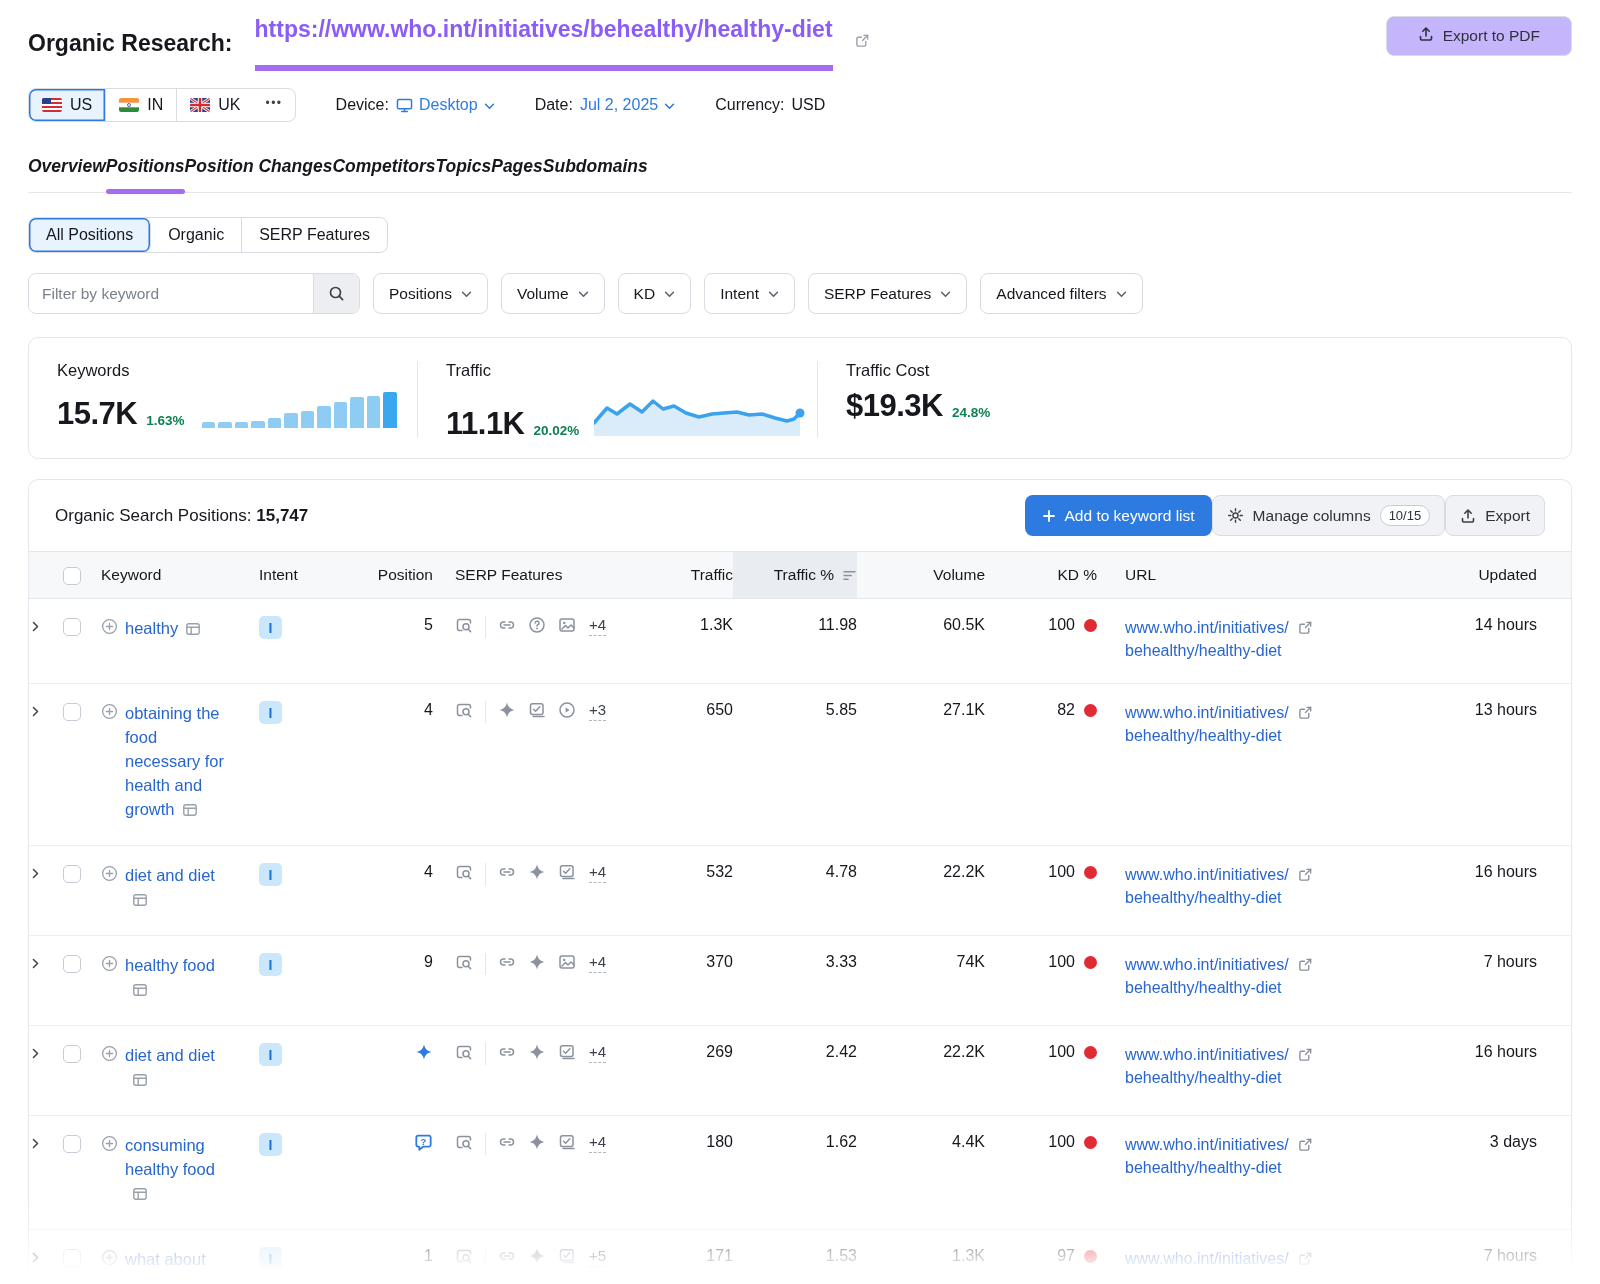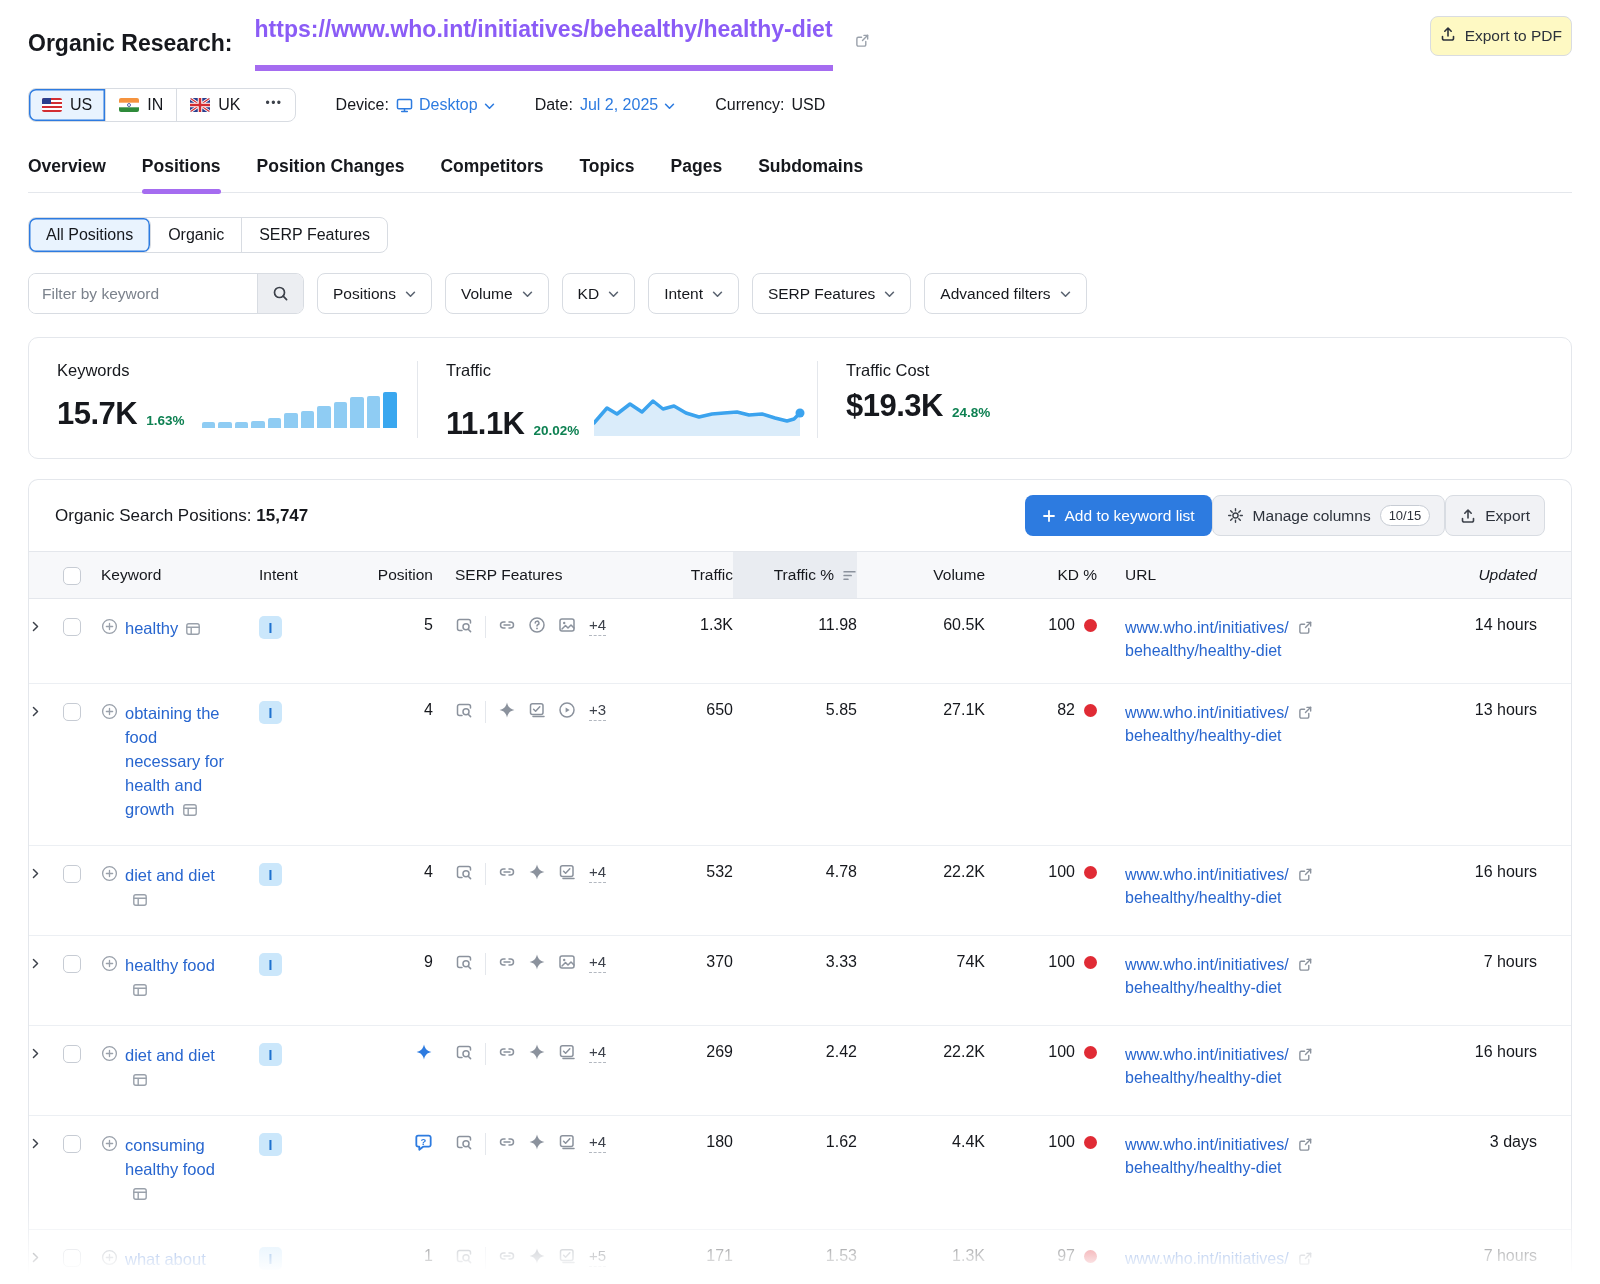--- a/index.html
+++ b/index.html
@@ -5,49 +5,49 @@
   * { margin:0; padding:0; box-sizing:border-box; }
   html,body { width:1600px; height:1284px; overflow:hidden; background:#fff;
     font-family:"Liberation Sans", sans-serif; color:#16181d; position:relative; }
   .page { padding:16px 28px 0 28px; }
 
   
   .topbar { display:flex; justify-content:space-between; align-items:flex-start; }
   .title-line { font-size:23px; font-weight:700; display:flex; align-items:center; gap:22px; }
   .page-url { color:#8b5cf6; padding-bottom:22px; border-bottom:6px solid #a56cf0; }
   .ext-big { color:#9aa1ab; margin-top:-6px; }
-  .btn-soft { background:#fef9c3; border:1px solid #d9dce1; border-radius:8px; padding:9px 9px;
+  .btn-soft { background:#c4b5fd; border:1px solid #d9dce1; border-radius:8px; padding:9px 31px;
     display:flex; align-items:center; gap:9px; font-size:15.5px; color:#2d323b; cursor:pointer; }
 
   .meta-row { display:flex; align-items:center; gap:40px; margin-top:17px; }
   .country-group { display:inline-flex; border:1px solid #d8dce2; border-radius:8px; background:#fff; }
   .country { display:flex; align-items:center; gap:8px; padding:7px 13px; font-size:16px;
     border-right:1px solid #d8dce2; cursor:pointer; }
   .country.active { background:#e9f3fe; box-shadow:inset 0 0 0 1.5px #2d7be0; border-radius:7px 0 0 7px; }
   .country .flag svg { display:block; border-radius:2px; }
   .more-btn { padding:7px 12px; color:#3c414a; font-size:12px; letter-spacing:1.5px; cursor:pointer; }
   .meta-item { font-size:16px; display:flex; align-items:center; gap:7px; }
   .blue-link { color:#2d7be0; display:inline-flex; align-items:center; gap:6px; cursor:pointer; }
   .caret { color:#2d7be0; display:inline-flex; margin-top:2px; }
   .caret-gray { color:#5b6471; display:inline-flex; margin-top:2px; }
 
   
-  .tabs { display:flex; gap:36px; border-bottom:1px solid #e4e7ec; margin-top:26px; }
+  .tabs { display:flex; border-bottom:1px solid #e4e7ec; margin-top:26px;font-style:italic; }
   .tab { padding:8px 0 15px; font-size:17.5px; font-weight:700; color:#16181d; position:relative; cursor:pointer; }
   .tab.active::after { content:""; position:absolute; left:0; right:0; bottom:-2px; height:5px;
     background:#a56cf0; border-radius:3px; }
 
   .segmented { margin-top:24px; display:inline-flex; border:1px solid #d8dce2; border-radius:8px; }
   .seg { padding:8px 17px; font-size:16px; border-right:1px solid #d8dce2; cursor:pointer; }
   .seg:last-child { border-right:none; }
   .seg.active { background:#e9f3fe; box-shadow:inset 0 0 0 1.5px #2d7be0; border-radius:7px; }
 
   
   .filter-row { margin-top:20px; display:flex; gap:13px; }
-  .search-box { display:flex; border:1px solid #d8dce2; border-radius:8px; overflow:hidden; width:276px; height:41px; }
+  .search-box { display:flex; border:1px solid #d8dce2; border-radius:8px; overflow:hidden; width:332px; height:41px; }
   .search-box input { border:none; outline:none; padding:0 13px; font-size:15.5px; flex:1; color:#16181d;
     font-family:"Liberation Sans", sans-serif; }
   .search-box input::placeholder { color:#7b828c; }
   .search-btn { width:46px; background:#eceef2; border-left:1px solid #d8dce2; display:flex;
     align-items:center; justify-content:center; color:#3c414a; cursor:pointer; }
   .drop { display:flex; align-items:center; gap:9px; padding:0 15px; height:41px; border:1px solid #d8dce2;
     border-radius:8px; font-size:15.5px; background:#fff; cursor:pointer; }
 
   
   .stats-card { margin-top:23px; border:1px solid #e4e7ec; border-radius:10px; display:flex; padding:23px 0 20px; }
@@ -79,21 +79,21 @@
   .grid { display:grid;
     grid-template-columns:34px 38px 158px 74px 100px 204px 96px 124px 128px 112px minmax(0,1fr) 146px; }
   .thead { background:#f7f8fa; border-top:1px solid #e4e7ec; border-bottom:1px solid #e4e7ec;
     font-size:15.5px; }
   .thead > div { padding:13px 0; display:flex; align-items:center; }
   .th-right { justify-content:flex-end; }
   .th-tpct { background:#e9ecf1; justify-content:flex-end; gap:8px; cursor:pointer; color:#16181d; }
   .sort-ic { color:#8b929d; display:inline-flex; }
   .th-serp { padding-left:22px !important; }
   .th-url { padding-left:28px !important; }
-  .th-upd { justify-content:flex-end; padding-right:34px !important;font-style:italic; }
+  .th-upd { justify-content:flex-end; padding-right:34px !important; }
   .th-chk { justify-content:flex-start; }
 
   .trow { border-bottom:1px solid #eceff3; font-size:16px; }
   .trow > div { padding:17px 0 21px; }
   .chev { color:#3c414a; display:inline-flex; padding-top:4px; cursor:pointer; }
   .cbx { width:18px; height:18px; border:1px solid #c7ccd4; border-radius:5px; display:inline-block;
     margin-top:2px; background:#fff; cursor:pointer; }
   .c-kw { display:flex; gap:7px; padding-right:6px !important; }
   .plus-ic { color:#9aa1ab; display:inline-flex; margin-top:2px; cursor:pointer; }
   .kw-text { width:104px; line-height:24px; font-size:16.5px; }

